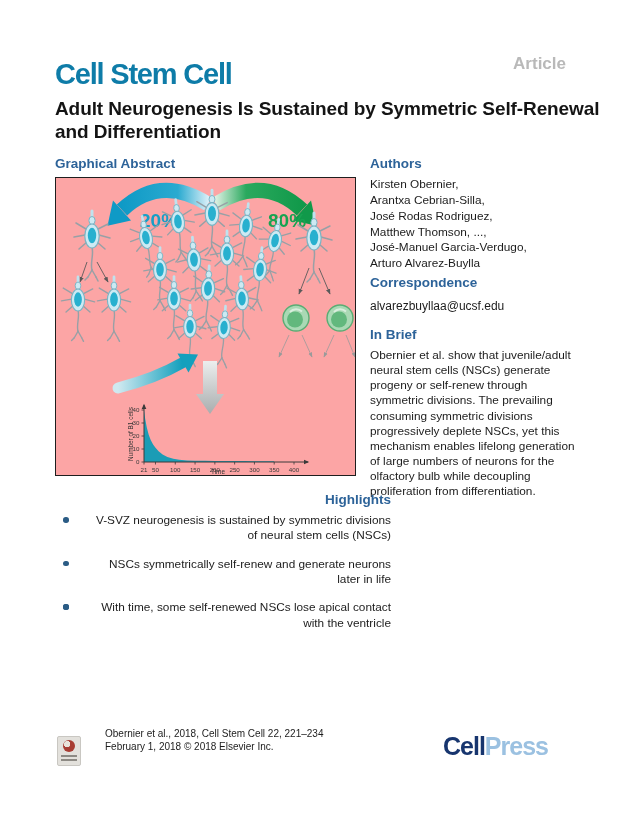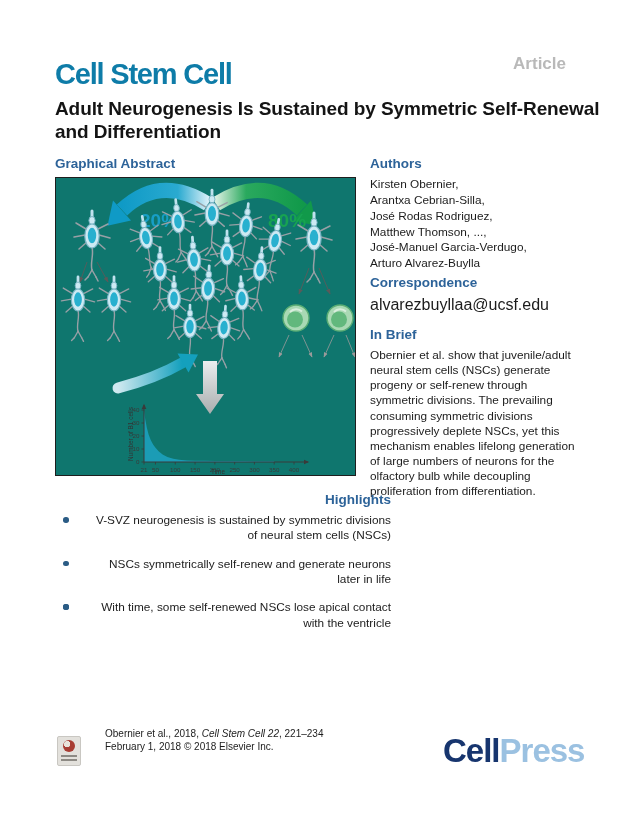--- a/index.html
+++ b/index.html
@@ -12,49 +12,49 @@
 
   
   .article-label{position:absolute;top:54px;right:62px;font-size:17px;font-weight:bold;color:#b9b9b9;margin-left:34px;}
   .journal-logo{position:absolute;top:58px;left:55px;font-size:29px;font-weight:bold;color:#0e7ca8;letter-spacing:-1.2px;}
   .paper-title{position:absolute;top:97px;left:55px;width:548px;font-size:19px;font-weight:bold;color:#141414;line-height:1.22;letter-spacing:-0.1px;}
 
   .section-heading{font-size:13.5px;font-weight:bold;color:#2d6399;margin:0 0 6px 0;}
 
   
   .left-col{position:absolute;left:55px;top:156px;width:302px;}
-  .figure-box{margin-top:5px;width:299px;height:297px;border:1.6px solid #1e1e1e;background:#0f766e;}
+  .figure-box{margin-top:5px;width:299px;height:297px;border:1.6px solid #1e1e1e;background:#fca5a5;}
   .figure-box svg{display:block;}
 
   
   .right-col{position:absolute;left:370px;top:156px;width:208px;}
   .authors-list{font-size:11.8px;line-height:1.26;color:#1c1c1c;}
   .author-name{margin:0 0 1px 0;}
   .corr-block{margin-top:4px;}
-  .corr-email{font-size:16px;color:#1c1c1c;text-decoration:none;}
+  .corr-email{font-size:12px;color:#1c1c1c;text-decoration:none;}
   .brief-block{margin-top:13px;}
   .brief-text{font-size:11.8px;line-height:1.28;color:#1c1c1c;margin:0;}
 
   
   .highlights{position:absolute;left:55px;top:492px;width:336px;text-align:right;}
   .hl-item{position:relative;padding-left:33px;margin-bottom:13px;font-size:11.8px;line-height:1.3;color:#1c1c1c;}
   .hl-bullet{position:absolute;left:8px;top:4px;width:5.5px;height:5.5px;border-radius:50%;background:#2b5c85;}
 
   
   .crossmark{position:absolute;left:57px;top:736px;width:22px;height:28px;background:#e3e1dc;border:1px solid #c9c7c2;border-radius:2px;}
   .cm-circle{position:absolute;left:5px;top:3px;width:12px;height:12px;border-radius:50%;
     background:radial-gradient(circle at 35% 35%, #e9e3da 0 28%, #a83d33 30% 100%);}
   .cm-line1,.cm-line2{position:absolute;left:3px;right:3px;height:2px;background:#8d8a84;}
   .cm-line1{top:18px;} .cm-line2{top:22px;}
 
   .citation{position:absolute;left:105px;top:727px;font-size:10px;line-height:1.3;color:#1c1c1c;}
-  .citation .journal-italic{font-style:italic;}
+  .citation .journal-italic{}
   .doi-link{color:#4f97d2;text-decoration:none;}
 
-  .cellpress{position:absolute;left:443px;top:732px;font-size:33px;font-weight:bold;letter-spacing:-1px;white-space:nowrap;}
+  .cellpress{position:absolute;left:443px;top:732px;font-size:25px;font-weight:bold;letter-spacing:-1px;white-space:nowrap;}
   .cp-cell{color:#17356e;}
   .cp-press{color:#9bc1e1;}
 
   .watermark{position:absolute;left:138px;top:748px;font-size:57px;font-weight:bold;color:#000;
     letter-spacing:-3px;line-height:1;white-space:nowrap;z-index:30;}
 
   
   .svg-pct-blue{font-size:19px;font-weight:bold;fill:#179fc6;}
   .svg-pct-green{font-size:19px;font-weight:bold;fill:#17a351;}
   .axis-label{font-size:6.4px;fill:#333;}

